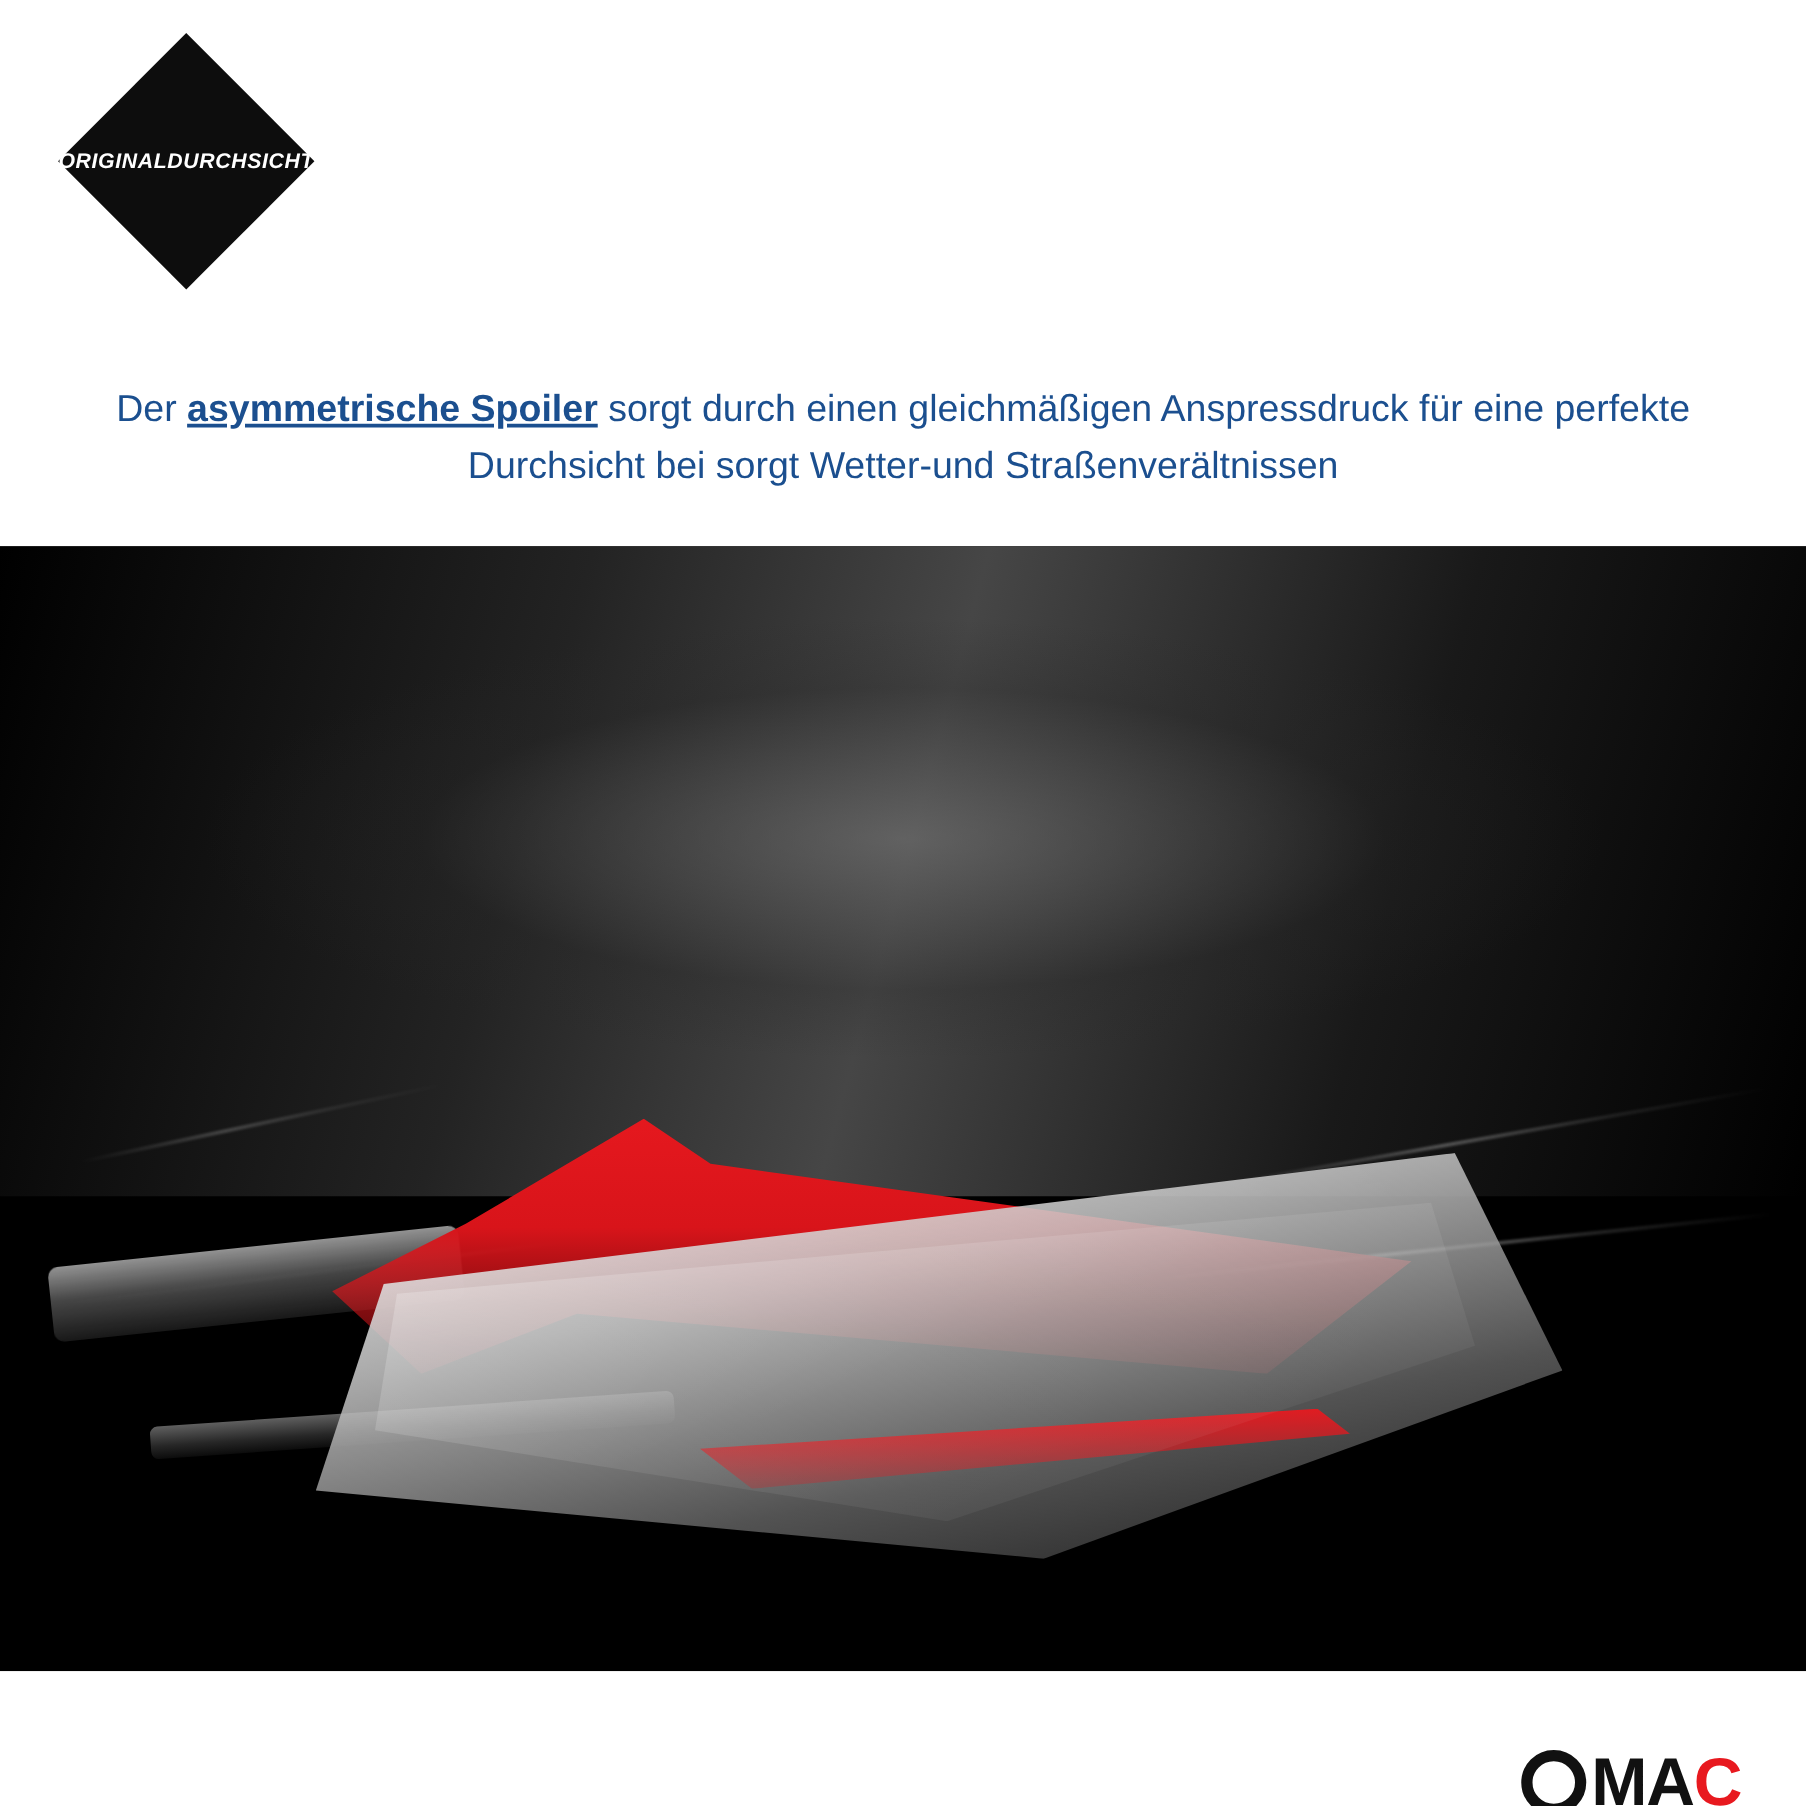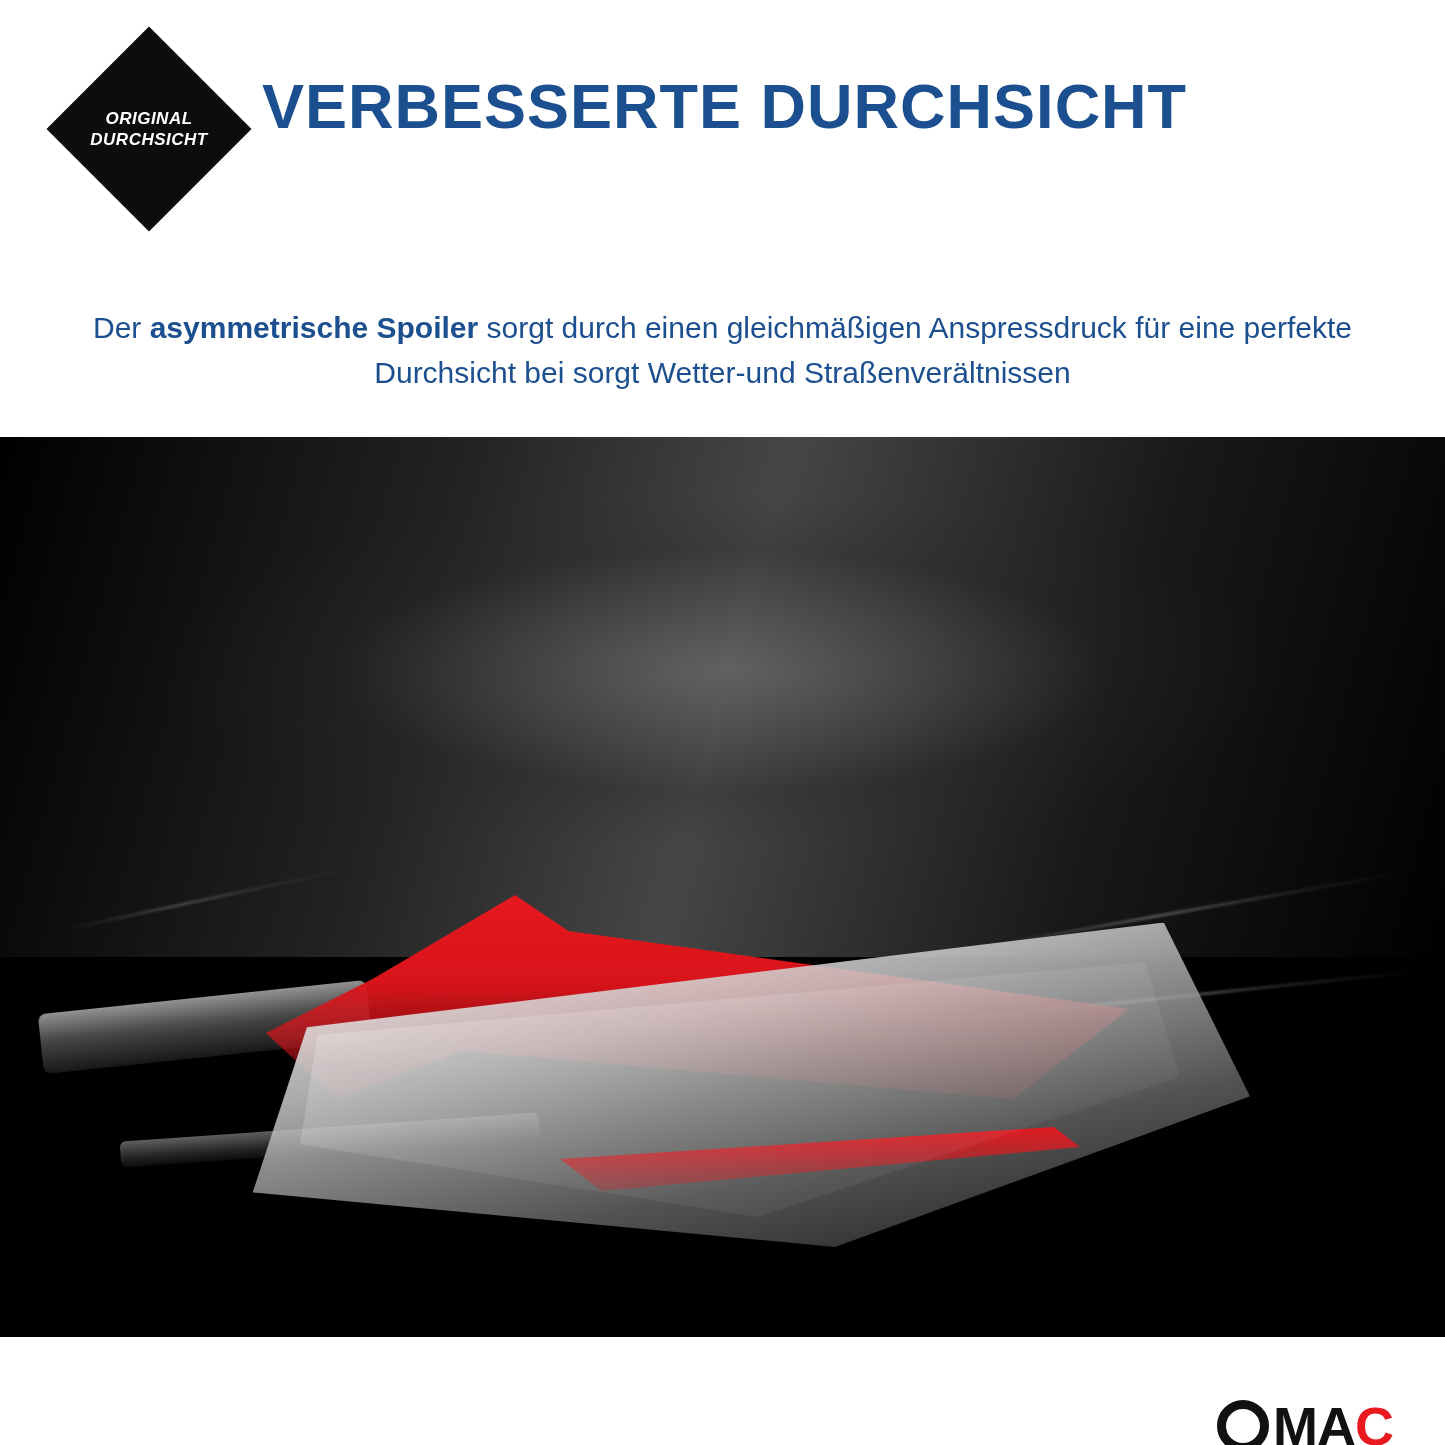--- a/index.html
+++ b/index.html
@@ -37,21 +37,21 @@
     background: #0d0d0d;
     transform: translate(-50%, -50%) rotate(45deg);
   }
   .badge-text {
     position: absolute;
     left: 0;
     top: 0;
     width: 206px;
     height: 206px;
     display: flex;
-    flex-direction: column;
+    flex-direction: row;
     align-items: center;
     justify-content: center;
     color: #ffffff;
     font-style: italic;
     font-weight: bold;
     font-size: 17px;
     letter-spacing: 0.5px;
     line-height: 1.25;
     text-align: center;
   }
@@ -78,21 +78,21 @@
     align-items: center;
     justify-content: center;
   }
   .subtitle {
     font-size: 30px;
     line-height: 1.5;
     color: #1b4f8f;
     text-align: center;
     max-width: 1360px;
   }
-  .subtitle b { font-weight: bold; }
+  .subtitle b { font-weight: bold; text-decoration: underline; }
 
   
   .dark {
     position: relative;
     height: 900px;
     background: #000000;
     overflow: hidden;
   }
   .bg-glass {
     position: absolute;
@@ -204,21 +204,20 @@
 <body>
 
 <div class="header">
   <div class="badge">
     <div class="badge-diamond"></div>
     <div class="badge-text">
       <span>ORIGINAL</span>
       <span>DURCHSICHT</span>
     </div>
   </div>
-  <div class="headline">VERBESSERTE DURCHSICHT</div>
 </div>
 
 <div class="subtitle-wrap">
   <div class="subtitle">
     <span>Der </span><b>asymmetrische Spoiler</b><span> sorgt durch einen gleichmäßigen Anspressdruck für eine perfekte Durchsicht bei sorgt Wetter-und Straßenverältnissen</span>
   </div>
 </div>
 
 <div class="dark">
   <div class="bg-glass"></div>

